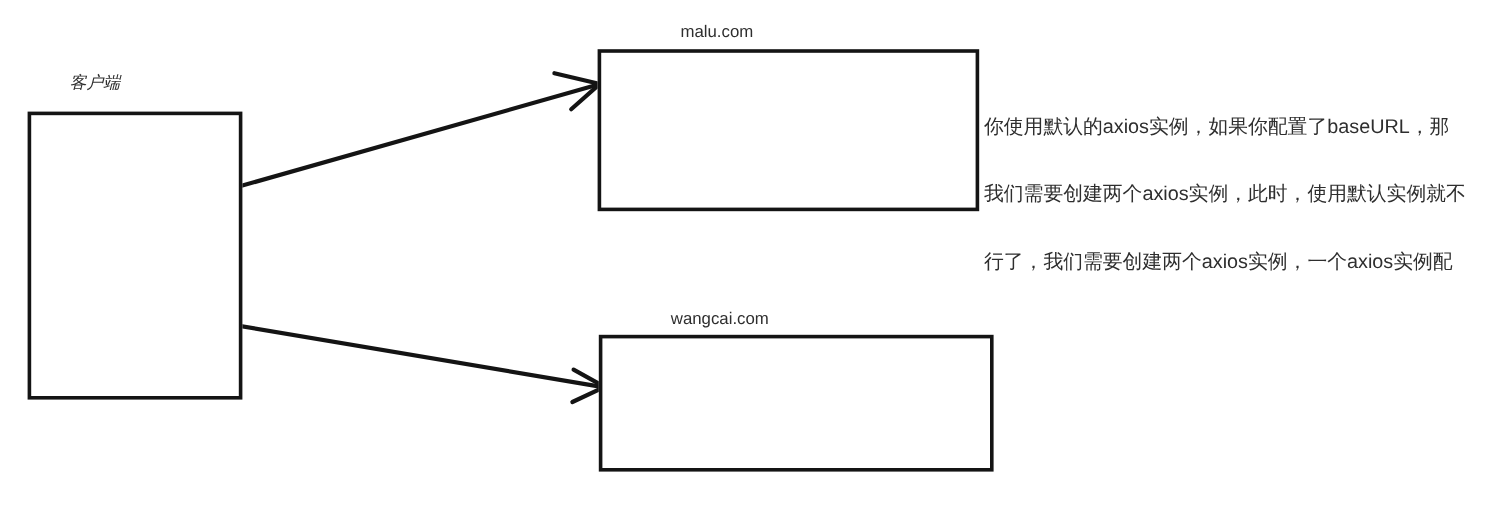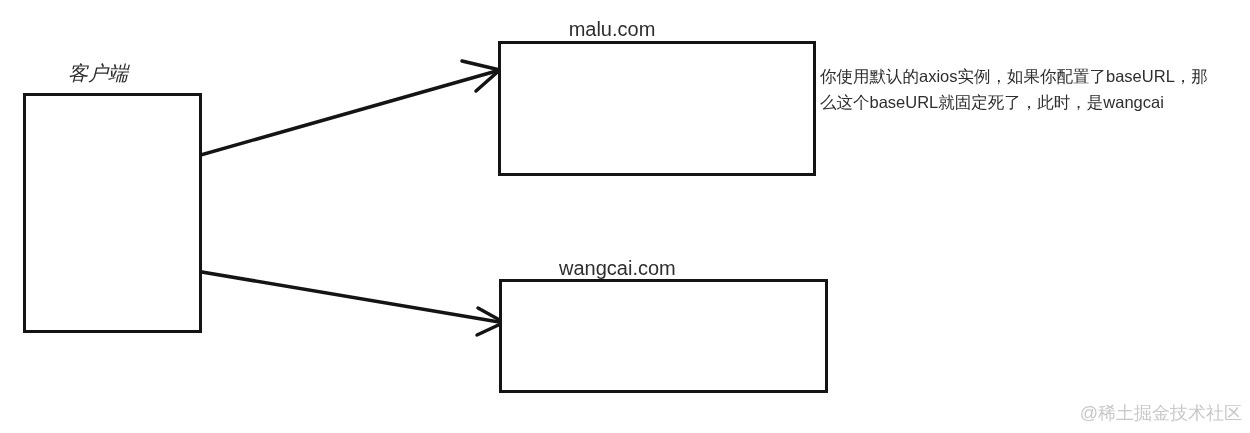--- a/index.html
+++ b/index.html
@@ -18,23 +18,22 @@
     position: absolute;
     border: 3px solid #141414;
     background: #ffffff;
   }
   .box-client  { left: 23px;  top: 93px;  width: 179px; height: 240px; }
   .box-malu    { left: 498px; top: 41px;  width: 318px; height: 135px; }
   .box-wangcai { left: 499px; top: 279px; width: 329px; height: 114px; }
 
   .node-label {
     position: absolute;
-    font-size: 20px;
+    font-size: 14px;
     color: #2e2e2e;
-    text-align: center;
     white-space: nowrap;
   }
   .label-client  { left: 58px;  top: 60px;  width: 80px; font-style: italic;  }
   .label-malu    { left: 567px; top: 18px;  width: 90px;  }
   .label-wangcai { left: 559px; top: 257px; width: 110px; }
 
   .arrow-layer {
     position: absolute;
     left: 0; top: 0;
     width: 1250px; height: 433px;
@@ -49,21 +48,21 @@
 
   .description {
     position: absolute;
     left: 820px;
     top: 63px;
     width: 400px;
     font-size: 16.5px;
     line-height: 26px;
     color: #2e2e2e;
   }
-  .description .line { white-space: nowrap; }
+  .description .line { white-space: nowrap; margin-top: 30px; }
 
   .watermark {
     position: absolute;
     right: 8px;
     top: 401px;
     font-size: 18px;
     color: #c8c8c8;
     white-space: nowrap;
   }
 </style>
@@ -89,18 +88,18 @@
   <div class="node-box box-client"></div>
 
   <div class="node-label label-malu">malu.com</div>
   <div class="node-box box-malu"></div>
 
   <div class="node-label label-wangcai">wangcai.com</div>
   <div class="node-box box-wangcai"></div>
 
   <div class="description">
     <div class="line">你使用默认的axios实例，如果你配置了baseURL，那</div>
-    <div class="line">么这个baseURL就固定死了，此时，是wangcai</div>
+    <div class="line">我们需要创建两个axios实例，此时，使用默认实例就不</div>
+    <div class="line">行了，我们需要创建两个axios实例，一个axios实例配</div>
   </div>
 
-  <div class="watermark">@稀土掘金技术社区</div>
 
 </div>
 
 </body></html>

